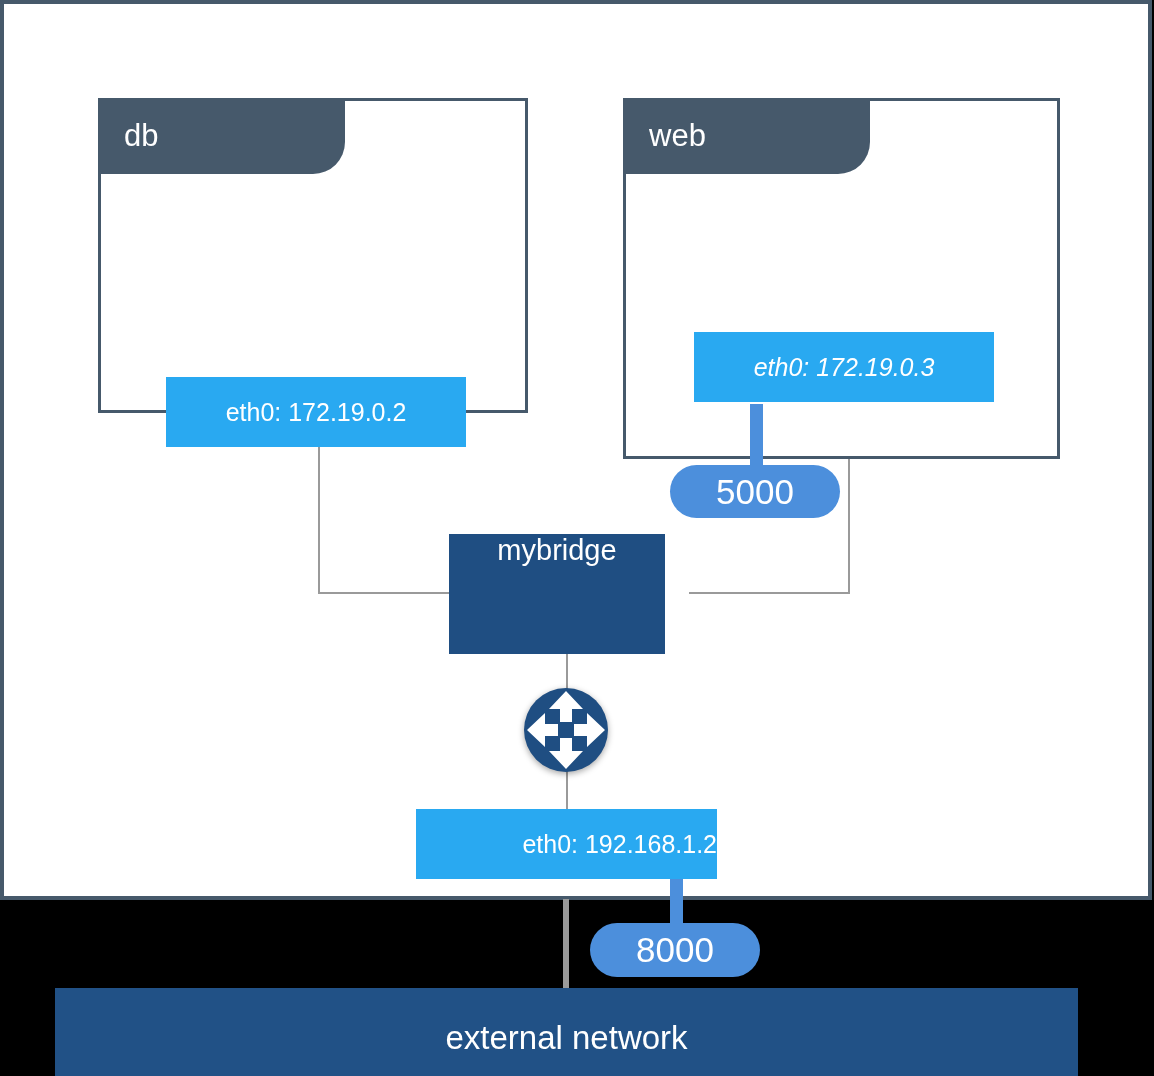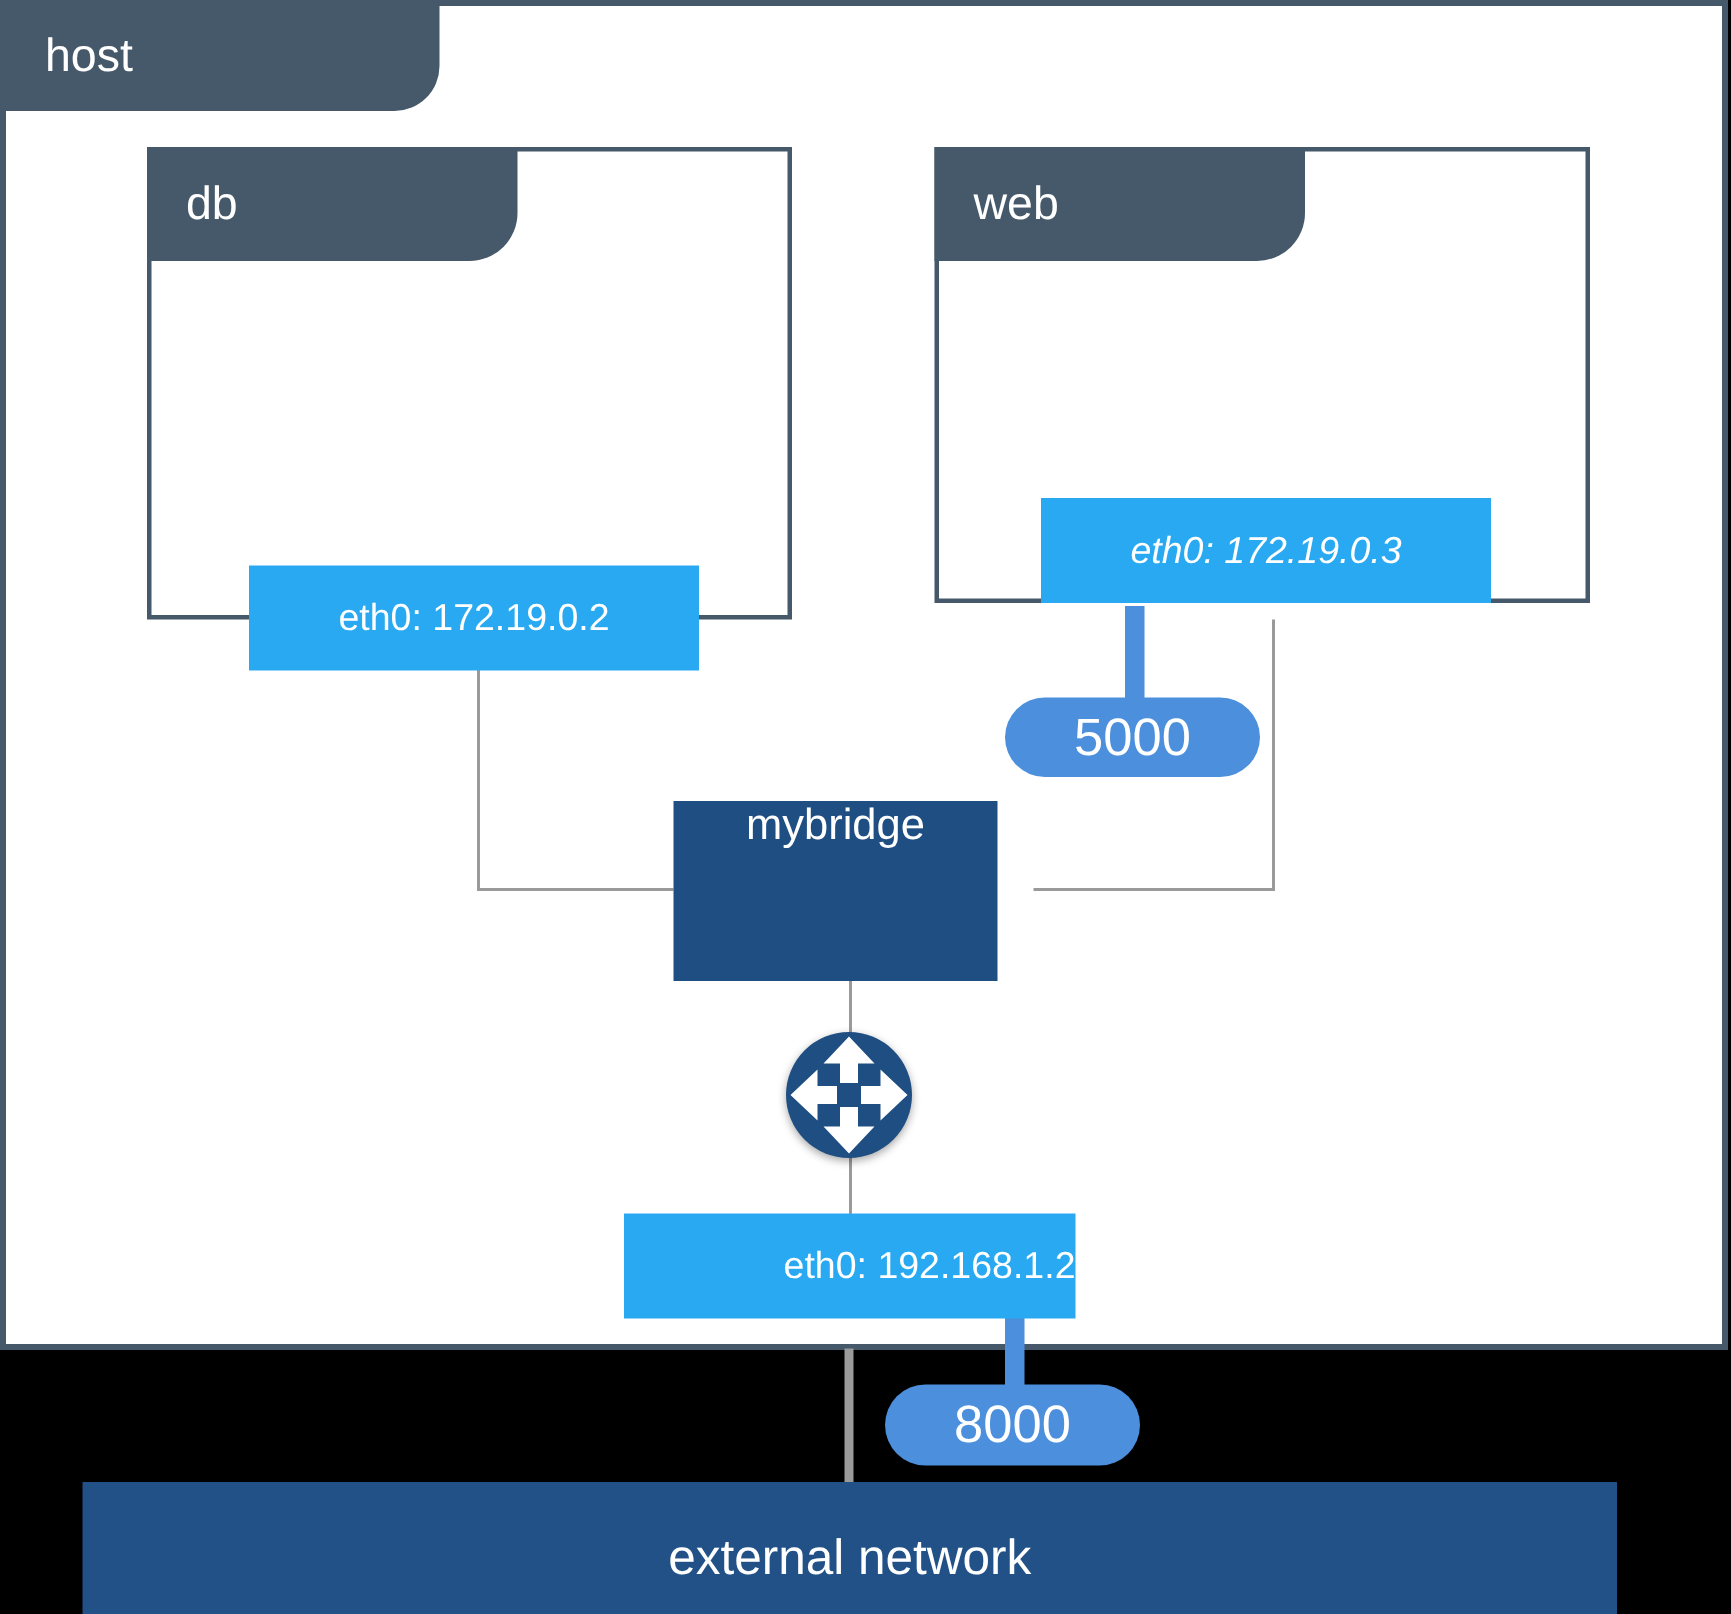--- a/index.html
+++ b/index.html
@@ -34,21 +34,21 @@
     display:flex;align-items:center;
     padding-left:30px;box-sizing:border-box;
     font-size:31px;z-index:6;
   }
   
   .cbox{
     position:absolute;background:var(--c-box-bg);
     border:3px solid var(--c-slate);box-sizing:border-box;z-index:3;
   }
   .cbox.db{left:98px;top:98px;width:430px;height:315px;}
-  .cbox.web{left:623px;top:98px;width:437px;height:304px;}
+  .cbox.web{left:623px;top:98px;width:437px;height:361px;}
   .cbox-tab{
     position:absolute;left:-3px;top:-3px;width:247px;height:76px;
     background:var(--c-slate);
     border-radius:0 0 32px 0;
     display:flex;align-items:center;
     padding-left:26px;box-sizing:border-box;
     font-size:31px;
   }
   .if-label{
     position:absolute;width:300px;height:70px;
@@ -104,23 +104,20 @@
     display:flex;align-items:center;justify-content:center;
     font-size:33px;z-index:2;
   }
 </style>
 </head>
 <body>
 
 <div class="stage">
 
   <div class="host-box"></div>
-  <div class="host-tab">
-    <span>host</span>
-  </div>
 
   <div class="gline gl-db-v"></div>
   <div class="gline gl-db-h"></div>
   <div class="gline gl-web-v"></div>
   <div class="gline gl-web-h"></div>
   <div class="gline gl-bridge-v"></div>
   <div class="gline gl-ext-v"></div>
 
   <div class="cbox db">
     <div class="cbox-tab">

